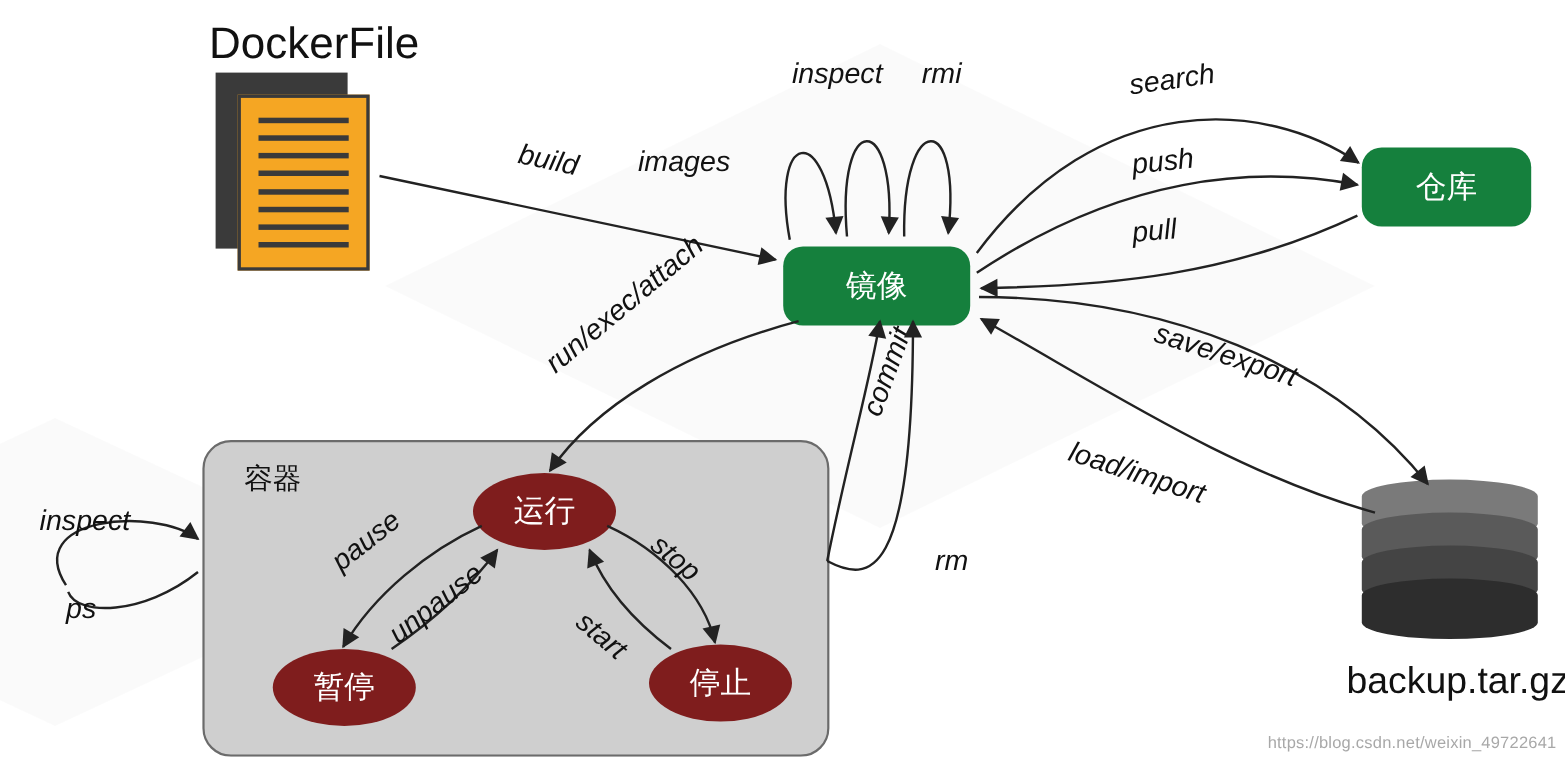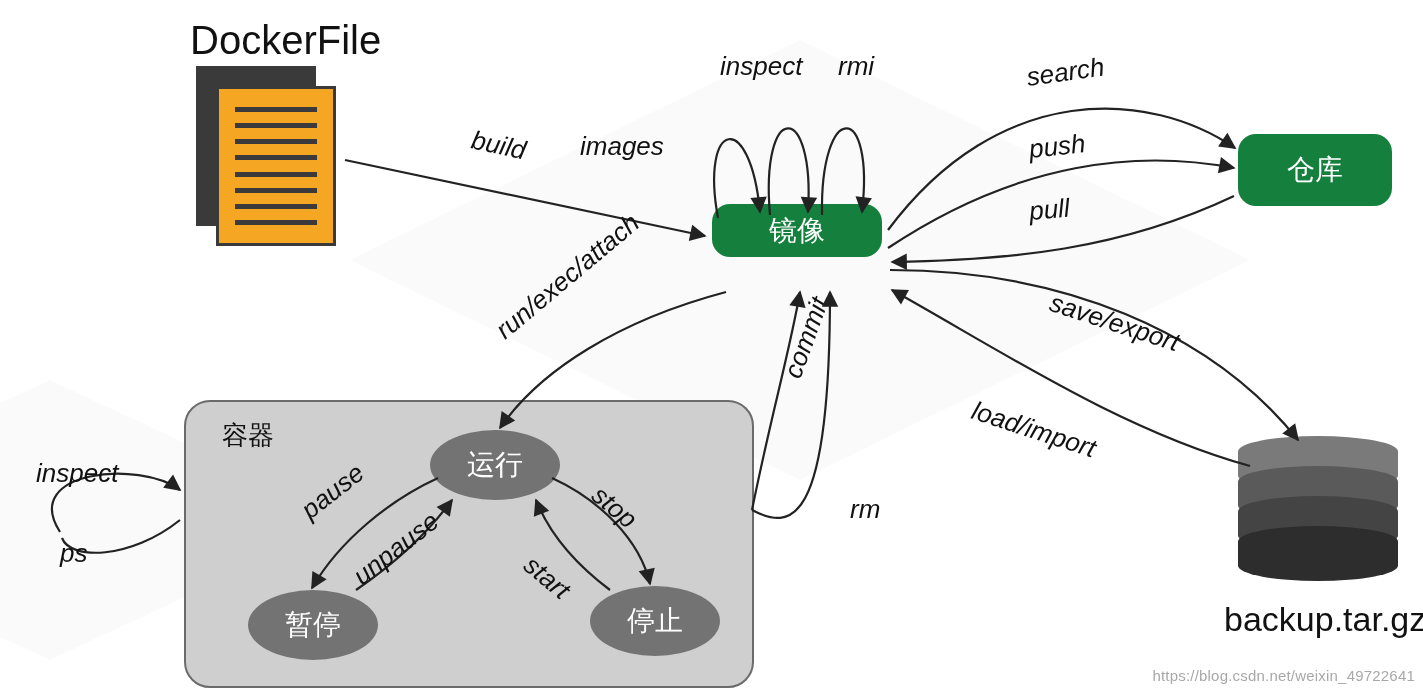--- a/index.html
+++ b/index.html
@@ -3,21 +3,21 @@
 <meta charset="utf-8">
 <style>
   html,body{margin:0;padding:0;width:1423px;height:688px;background:#fff;font-family:"Segoe UI","Microsoft YaHei",Arial,sans-serif;overflow:hidden;position:relative}
   .stage{position:relative;width:1423px;height:688px}
   
   .bg-iso{position:absolute;inset:0;opacity:.06;pointer-events:none}
   .bg-iso polygon{fill:#bbb}
   
   .node{position:absolute;display:flex;align-items:center;justify-content:center;color:#fff;font-size:28px;box-sizing:border-box}
   .rrect{background:#15803d;border-radius:18px}
-  .ellipse{background:#737373;border-radius:50%}
+  .ellipse{background:#7f1d1d;border-radius:50%}
   .box-title{position:absolute;color:#111;font-size:40px}
   .plain{position:absolute;color:#111;font-size:26px}
   .small{font-size:34px}
   
   .group{position:absolute;background:#cfcfcf;border:2px solid #6b6b6b;border-radius:26px}
   
   .dfile{position:absolute}
   .dfile .page-back{position:absolute;left:0;top:0;width:120px;height:160px;background:#3a3a3a}
   .dfile .page-front{position:absolute;left:20px;top:20px;width:120px;height:160px;background:#f5a623;border:3px solid #3a3a3a;box-sizing:border-box;padding:18px 16px;display:flex;flex-direction:column;justify-content:space-between}
   .dfile .line{height:5px;background:#3a3a3a}
@@ -48,21 +48,21 @@
         <div class="line"></div>
         <div class="line"></div>
         <div class="line"></div>
       <div class="line"></div>
         <div class="line"></div>
         <div class="line"></div>
         <div class="line"></div>
     </div>
   </div>
 
-  <div class="node rrect" style="left:712px;top:204px;width:170px;height:53px">
+  <div class="node rrect" style="left:712px;top:224px;width:170px;height:72px">
     <span>镜像</span>
   </div>
 
   <div class="node rrect" style="left:1238px;top:134px;width:154px;height:72px">
     <span>仓库</span>
   </div>
 
   <div class="group" style="left:184px;top:400px;width:566px;height:284px"></div>
   <div class="plain" style="left:222px;top:418px">容器</div>
 

